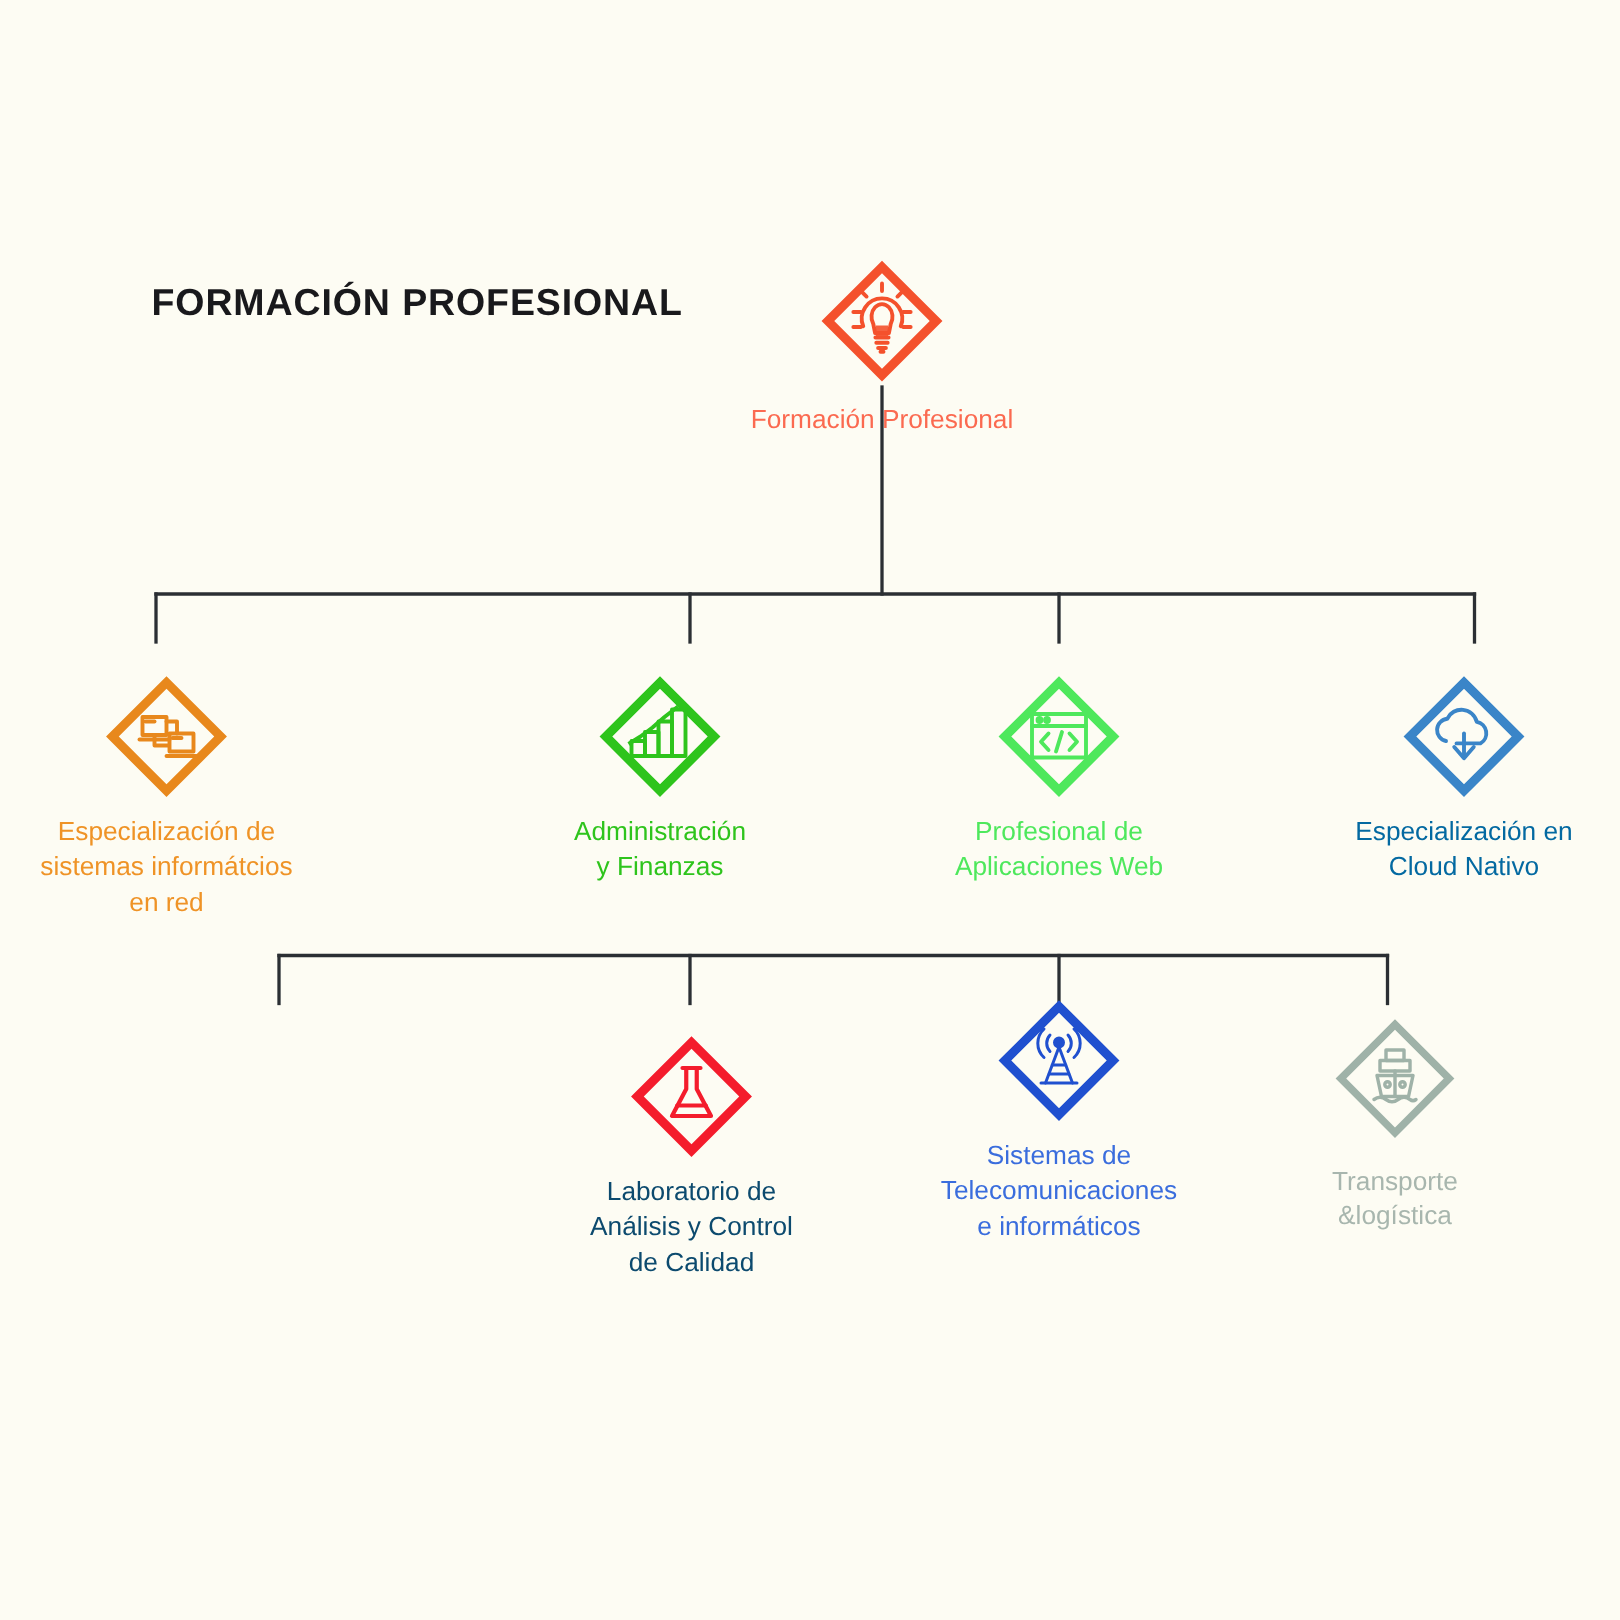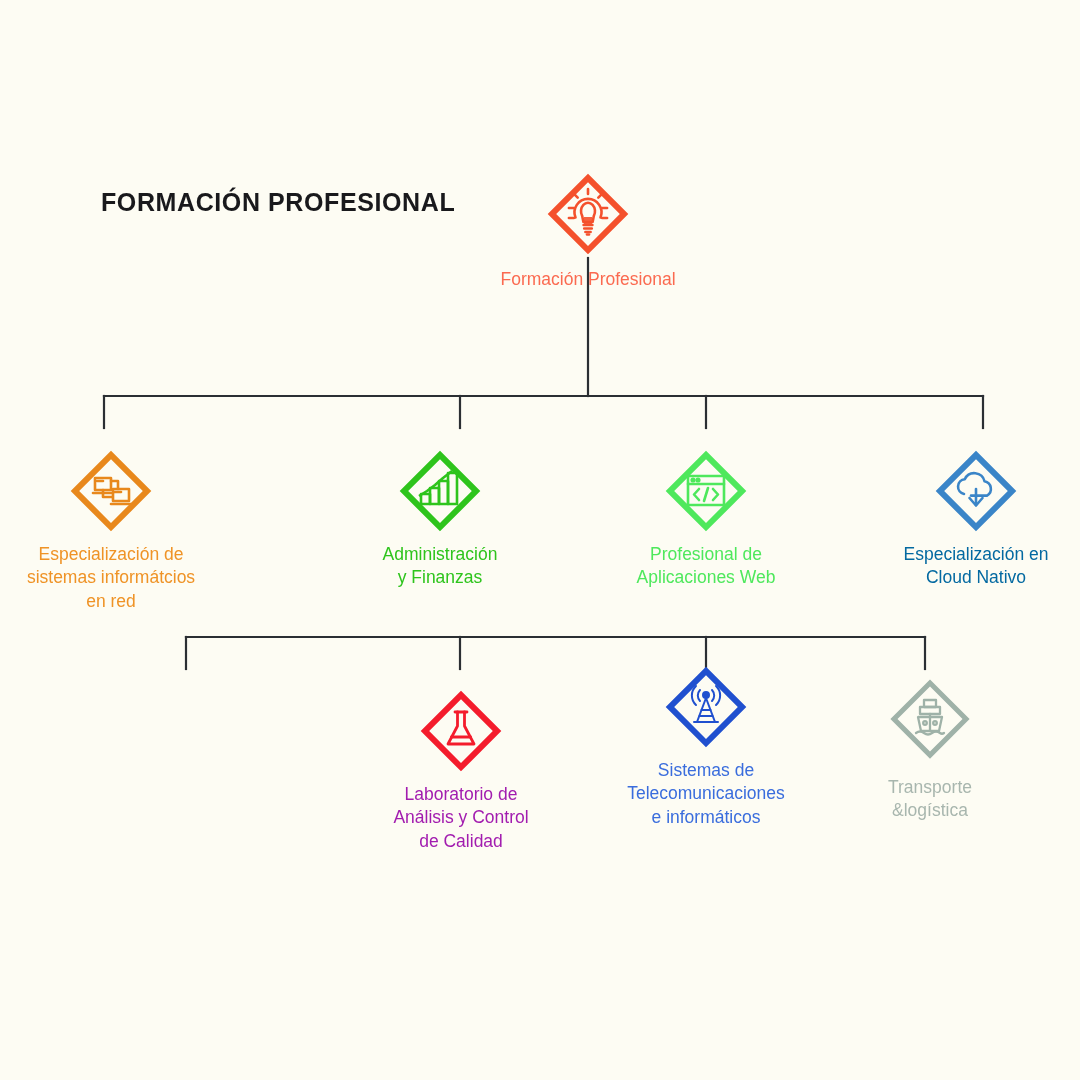--- a/index.html
+++ b/index.html
@@ -178,21 +178,21 @@
     <div class="diamond">
       <svg width="86" height="86" viewBox="0 0 86 86">
         <rect x="43" y="7" width="51" height="51" transform="rotate(45 43 7)" fill="none" stroke="#f41c2c" stroke-width="6"></rect>
         <g fill="none" stroke="#f41c2c" stroke-width="2.8" stroke-linecap="round" stroke-linejoin="round">
           <path d="M37 24 L49 24"></path>
           <path d="M39.5 24 L39.5 38 L30 56 L56 56 L46.5 38 L46.5 24"></path>
           <path d="M33.5 49 L52.5 49"></path>
         </g>
       </svg>
     </div>
-    <div class="node-label" style="color:#a21caf">Laboratorio de
+    <div class="node-label" style="color:#0c4a6e">Laboratorio de
 Análisis y Control
 de Calidad</div>
   </div>
 
   <div class="node" style="left:576px;top:664px;justify-content:center;">
     <div class="diamond">
       <svg width="86" height="86" viewBox="0 0 86 86">
         <rect x="43" y="7" width="51" height="51" transform="rotate(45 43 7)" fill="none" stroke="#2050cf" stroke-width="6"></rect>
         <g fill="none" stroke="#2050cf" stroke-width="2" stroke-linecap="round" stroke-linejoin="round">
           <circle cx="43" cy="31" r="3" fill="#2050cf"></circle>

